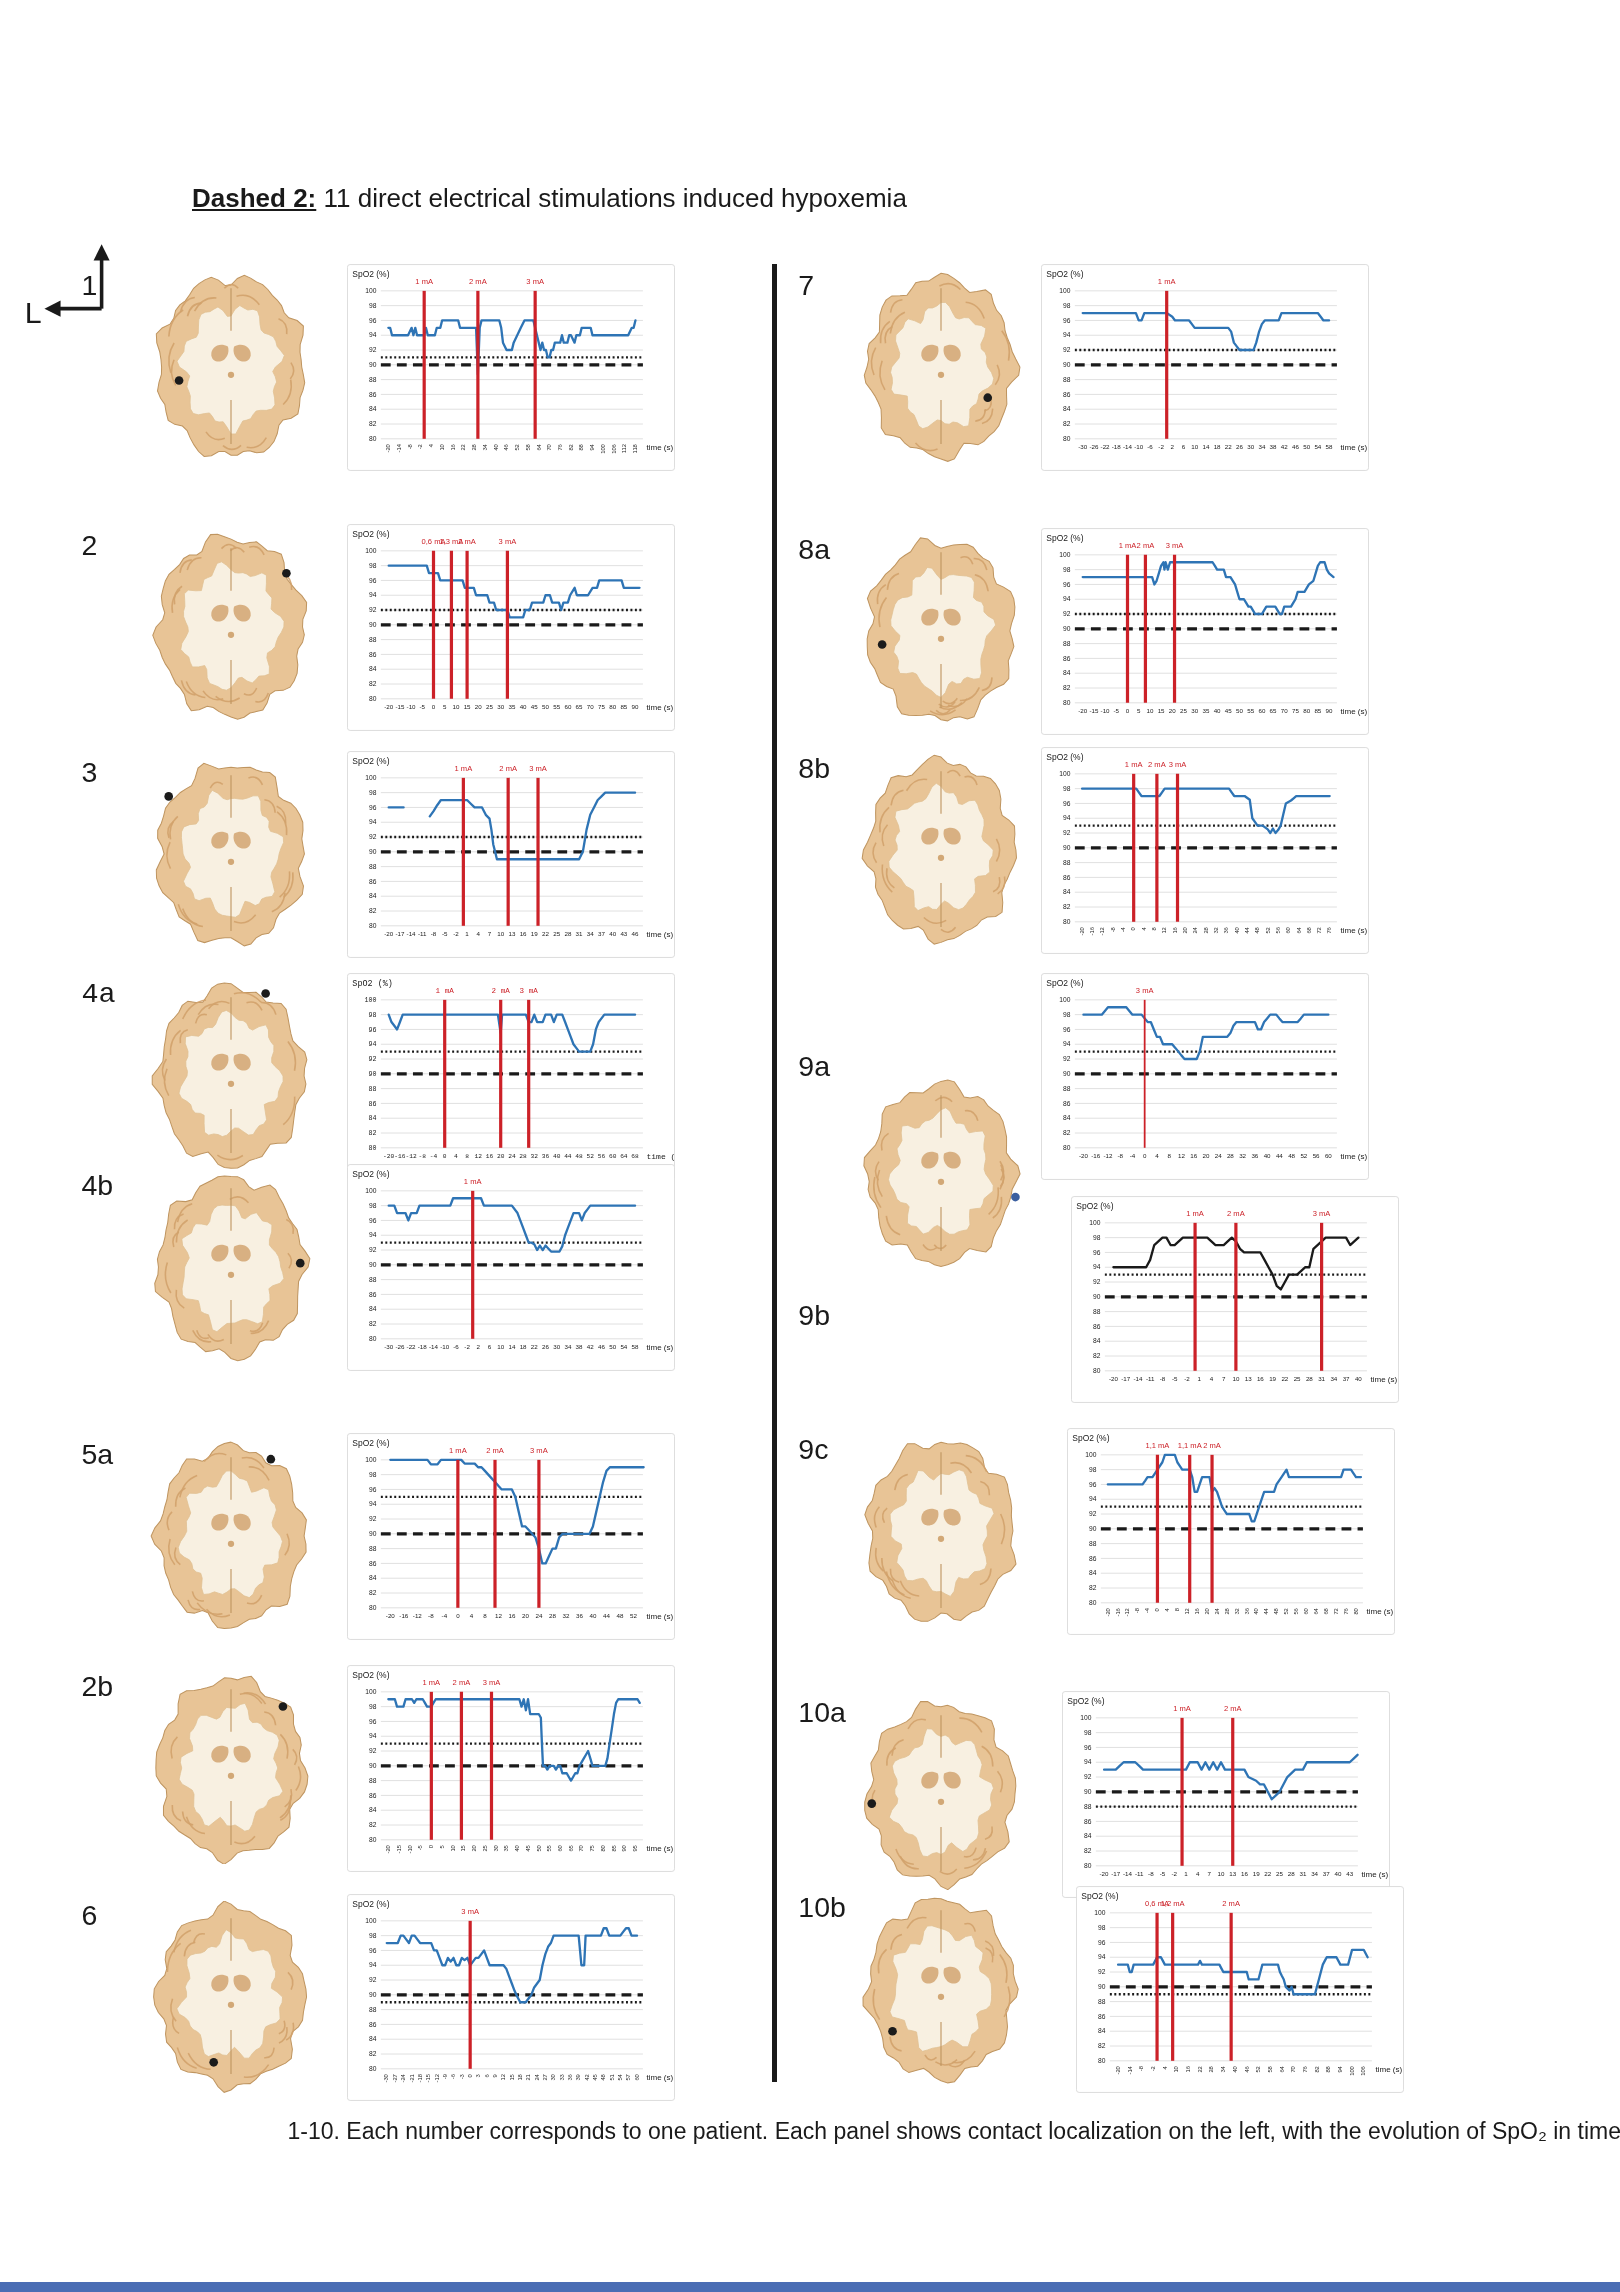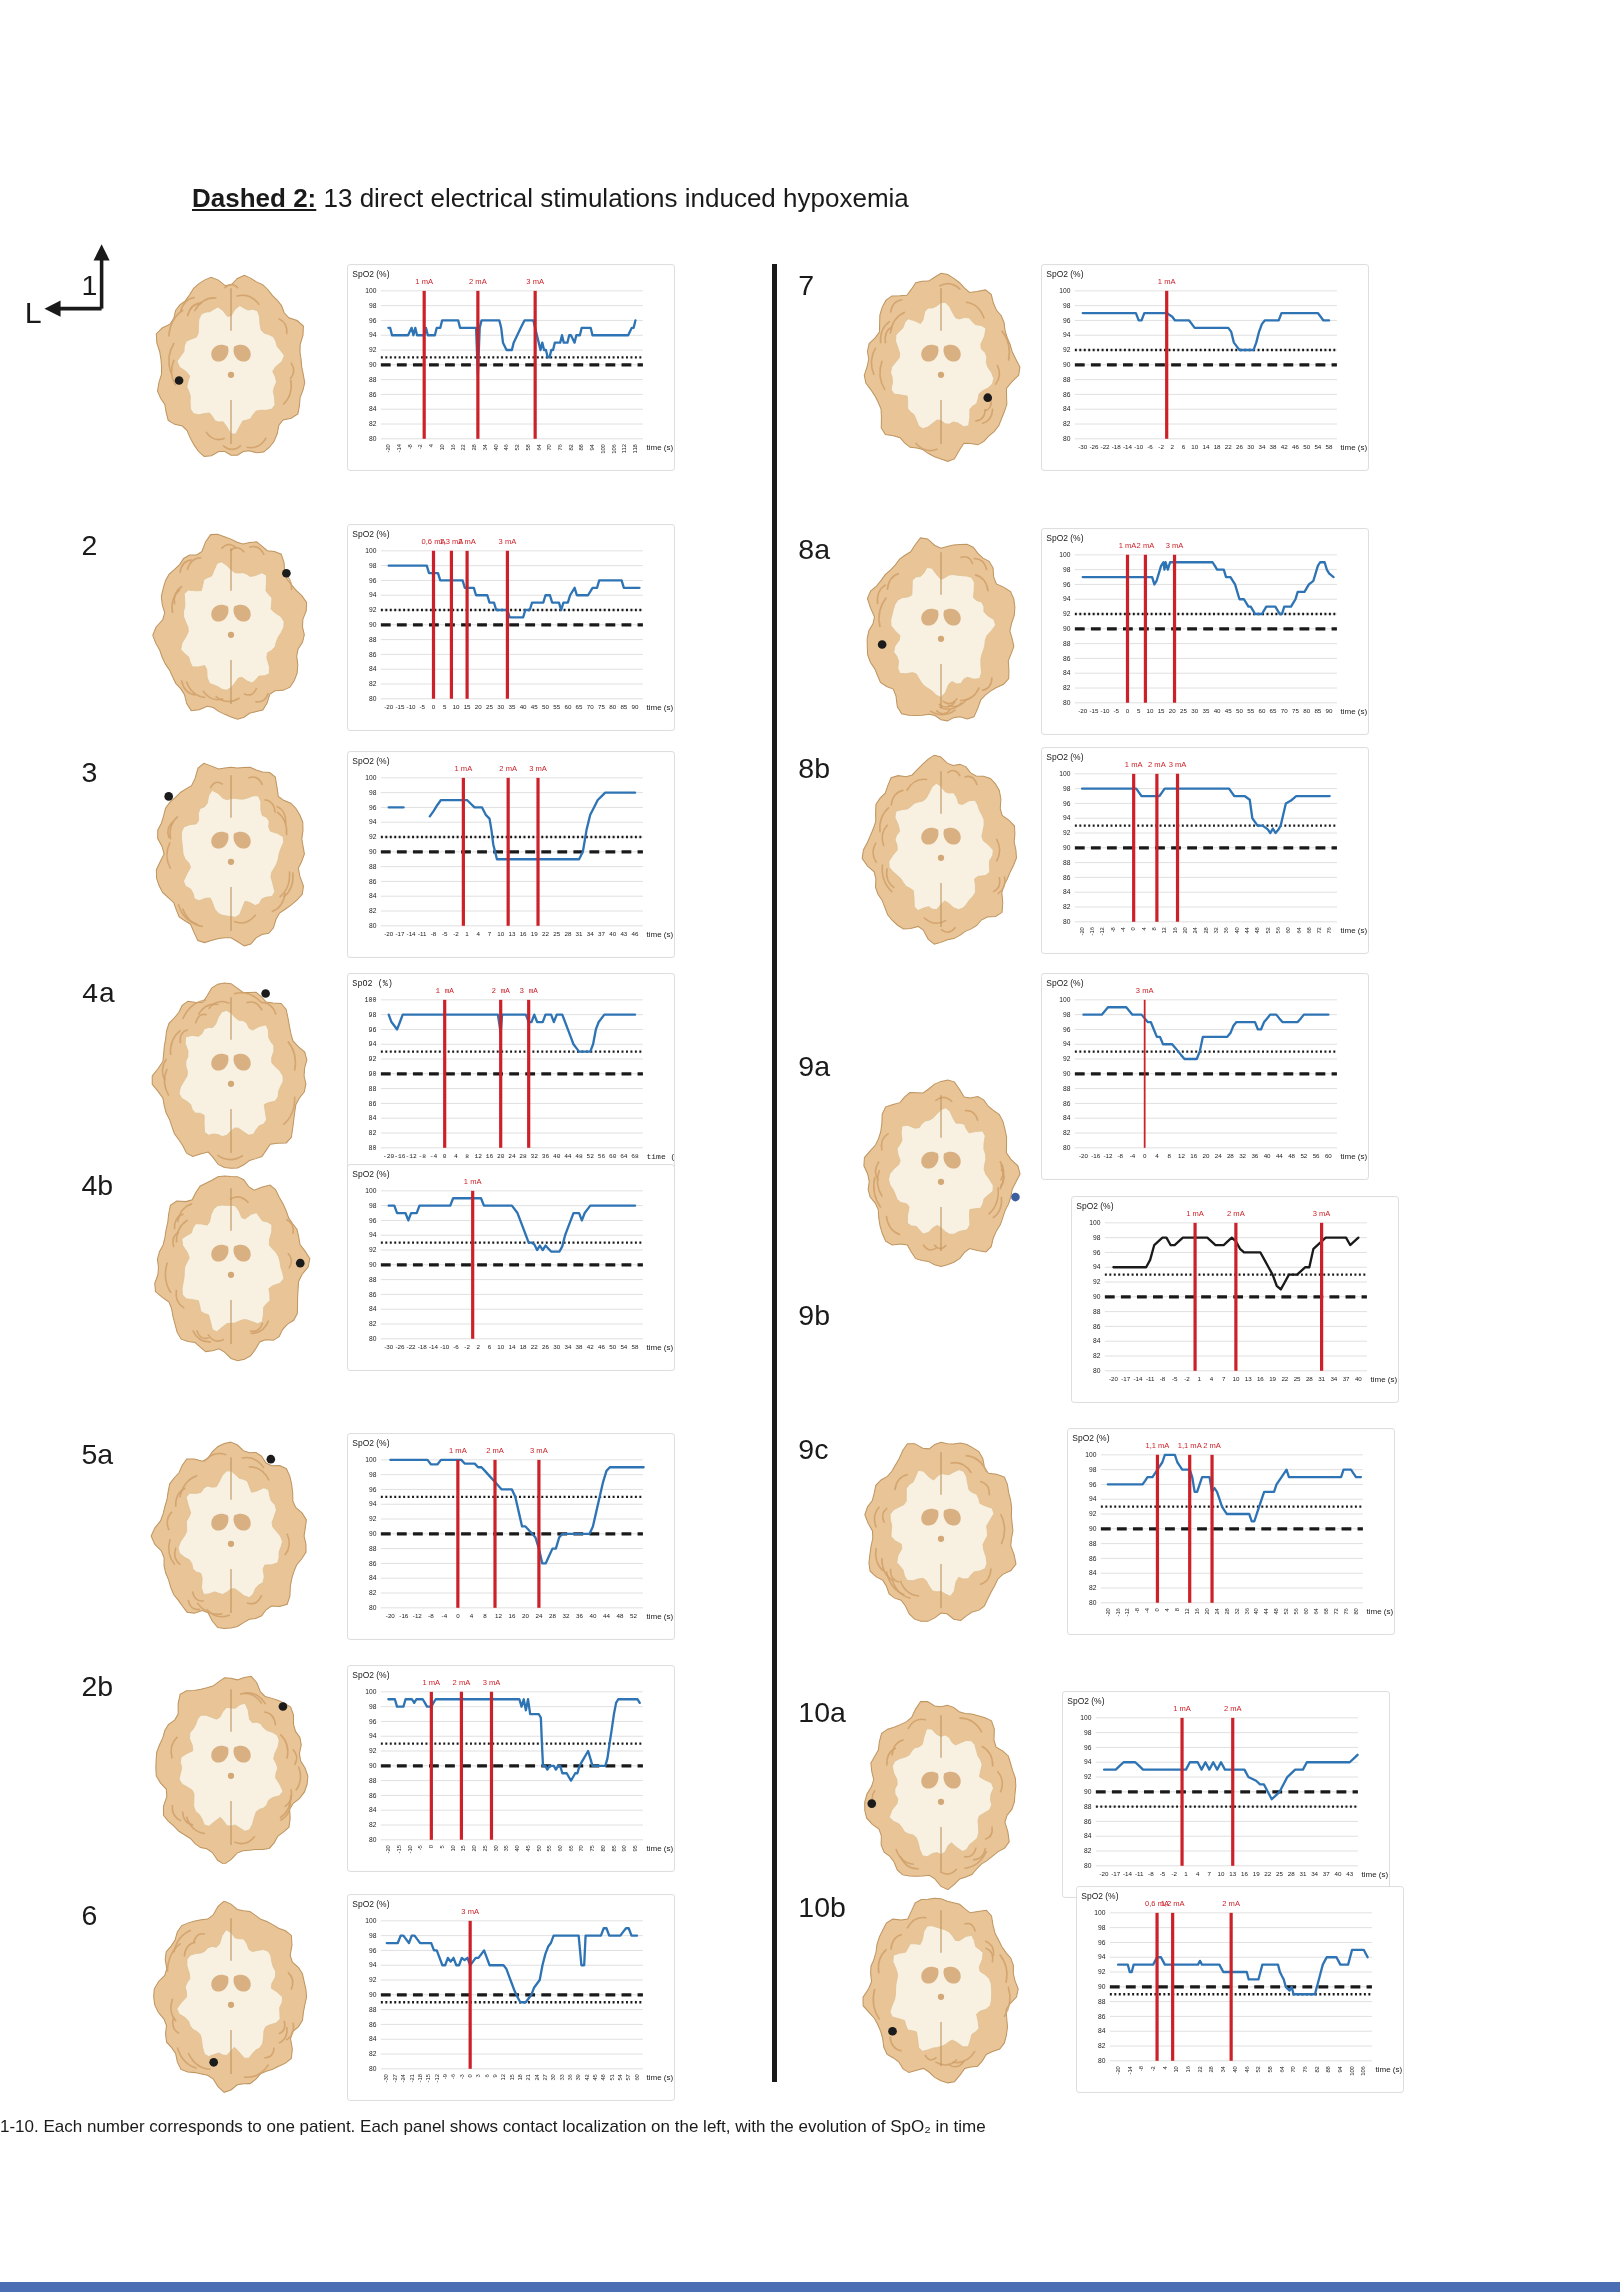--- a/index.html
+++ b/index.html
@@ -20,30 +20,30 @@
   .col-right .plabel{left:14.3px;}
   .col-right .brain{position:absolute;left:57px;top:7.1px;}
   .col-right .chart{position:absolute;left:257px;top:0;}
   [data-panel="9a"] .brain{top:105px;}
   [data-panel="9a"] .plabel{top:77px;}
   [data-panel="9b"] .plabel{top:103px;}
   [data-panel="9b"] .chart{left:287px;}
   [data-panel="9c"] .chart{left:283px;}
   [data-panel="10a"] .chart{left:278px;}
   [data-panel="10b"] .chart{left:292px;}
-  .caption{position:absolute;left:0;top:2114px;width:100%;text-align:left;font-size:17px;line-height:1.5;}
+  .caption{position:absolute;left:0;top:2114px;width:100%;text-align:right;font-size:23px;line-height:1.5;}
   .footer-bar{position:absolute;left:0;bottom:0;width:100%;height:10.7px;}
 </style>
 </head>
 <body>
 
 <div id="page">
 
   <div class="title">
-    <span class="tl">Dashed 2:</span><span> 13 direct electrical stimulations induced hypoxemia</span>
+    <span class="tl">Dashed 2:</span><span> 11 direct electrical stimulations induced hypoxemia</span>
   </div>
 
   <svg class="orient" width="134" height="100" viewBox="0 0 150 112">
     <line x1="88" y1="78" x2="88" y2="18" stroke="#1a1a1a" stroke-width="4"></line>
     <polygon points="88,6 79,24 97,24" fill="#1a1a1a"></polygon>
     <line x1="88" y1="78" x2="36" y2="78" stroke="#1a1a1a" stroke-width="4"></line>
     <polygon points="24,78 42,69 42,87" fill="#1a1a1a"></polygon>
     <text x="2" y="94" font-size="34" fill="#1a1a1a" id="orient-label">L</text>
   </svg>
 

